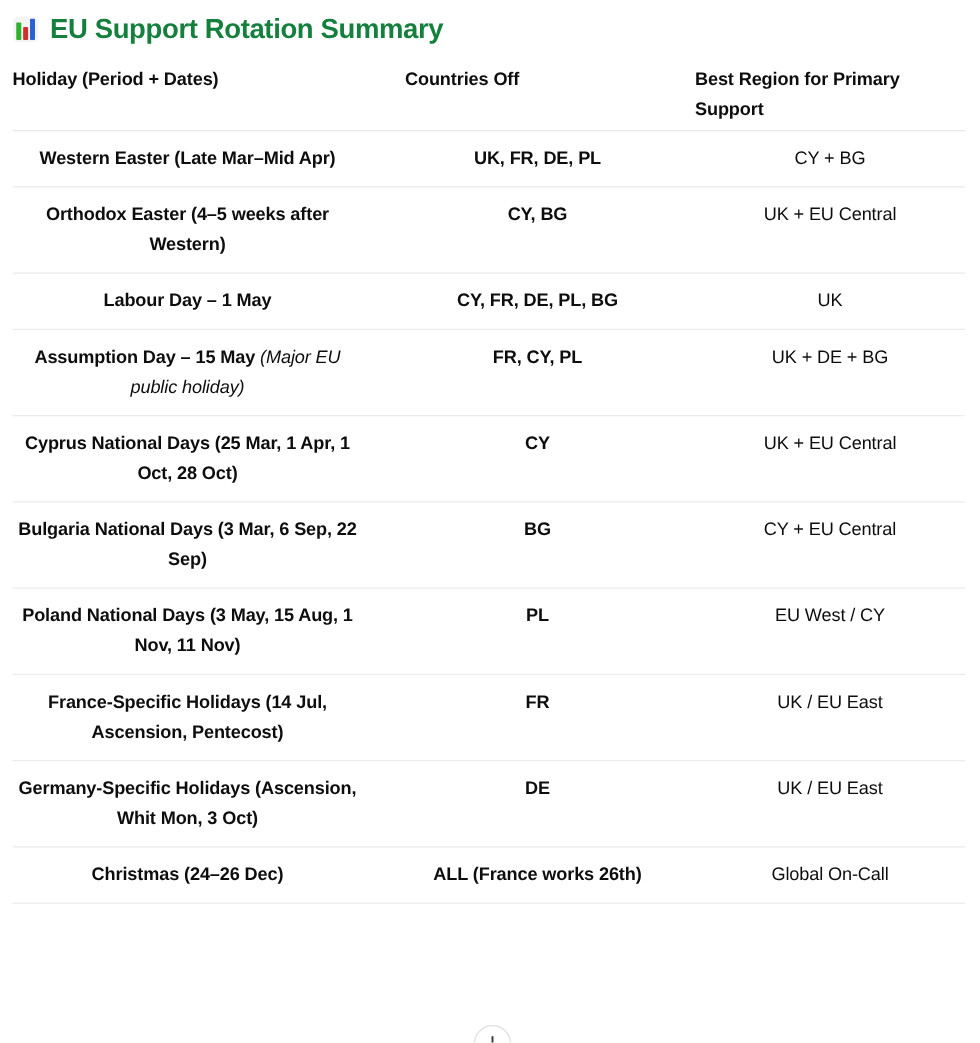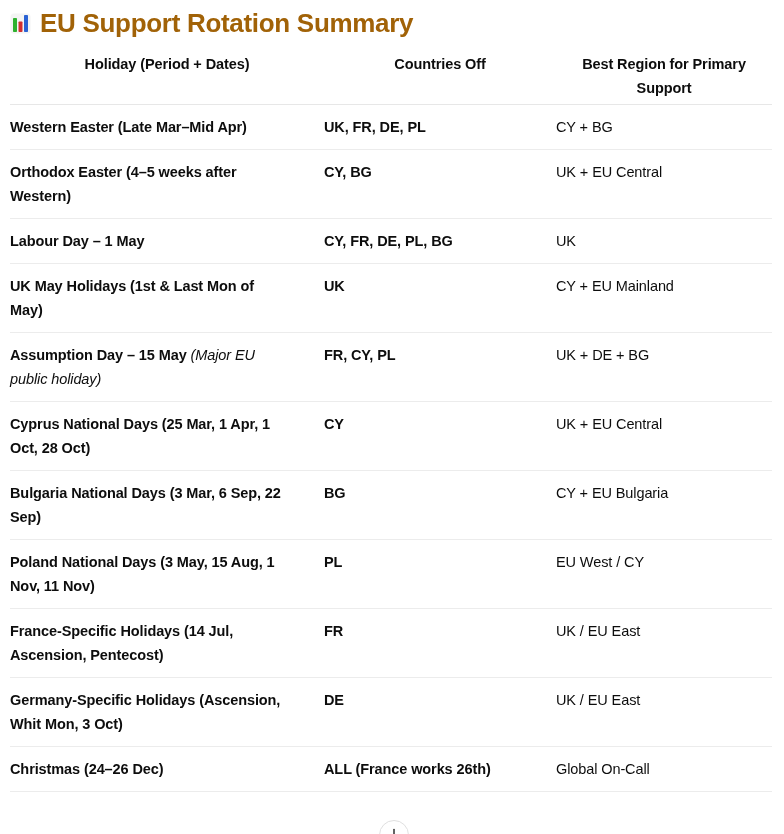--- a/index.html
+++ b/index.html
@@ -11,48 +11,48 @@
     font-family: "Liberation Sans", "DejaVu Sans", sans-serif;
     padding: 6px 12px 0 10px;
   }
   .title-row {
     display: flex;
     align-items: center;
     gap: 9px;
     margin: 2px 0 9px 0;
   }
   .title-row h1 {
-    font-size: 26px;
+    font-size: 22px;
     font-weight: 700;
     letter-spacing: -0.3px;
     line-height: 30px;
-    color: #a16207;
+    color: #15803d;
   }
   .chart-icon { width: 21px; height: 21px; flex: 0 0 auto; display: block; }
 
   table.rotation {
     width: 762px;
     border-collapse: collapse;
     table-layout: fixed;
     font-size: 14.5px;
     line-height: 24px;
     letter-spacing: -0.1px;
   }
   col.c1 { width: 314px; }
   col.c2 { width: 232px; }
   col.c3 { width: 216px; }
   th {
-    text-align: center;
+    text-align: left;
     vertical-align: top;
     font-weight: 700;
     padding: 5px 0 4px 0;
     border-bottom: 1px solid #e7e7e7;
   }
   td {
-    text-align: left;
+    text-align: center;
     vertical-align: top;
     padding: 10px 0;
     border-bottom: 1px solid #ececec;
   }
   td.holiday { font-weight: 700; padding-right: 34px; }
   td.countries { font-weight: 700; padding-right: 20px; }
   td.region { font-weight: 400; }
   td.holiday em.note { font-weight: 400; font-style: italic; }
 
   .scroll-btn {
@@ -108,38 +108,33 @@
       <td class="holiday">Orthodox Easter (4–5 weeks after Western)</td>
       <td class="countries">CY, BG</td>
       <td class="region">UK + EU Central</td>
     </tr>
     <tr>
       <td class="holiday">Labour Day – 1 May</td>
       <td class="countries">CY, FR, DE, PL, BG</td>
       <td class="region">UK</td>
     </tr>
     <tr>
-      <td class="holiday">UK May Holidays (1st &amp; Last Mon of May)</td>
-      <td class="countries">UK</td>
-      <td class="region">CY + EU Mainland</td>
-    </tr>
-    <tr>
       <td class="holiday"><span>Assumption Day – 15 May</span> <em class="note">(Major EU public holiday)</em></td>
       <td class="countries">FR, CY, PL</td>
       <td class="region">UK + DE + BG</td>
     </tr>
     <tr>
       <td class="holiday">Cyprus National Days (25 Mar, 1 Apr, 1 Oct, 28 Oct)</td>
       <td class="countries">CY</td>
       <td class="region">UK + EU Central</td>
     </tr>
     <tr>
       <td class="holiday">Bulgaria National Days (3 Mar, 6 Sep, 22 Sep)</td>
       <td class="countries">BG</td>
-      <td class="region">CY + EU Bulgaria</td>
+      <td class="region">CY + EU Central</td>
     </tr>
     <tr>
       <td class="holiday">Poland National Days (3 May, 15 Aug, 1 Nov, 11 Nov)</td>
       <td class="countries">PL</td>
       <td class="region">EU West / CY</td>
     </tr>
     <tr>
       <td class="holiday">France-Specific Holidays (14 Jul, Ascension, Pentecost)</td>
       <td class="countries">FR</td>
       <td class="region">UK / EU East</td>

